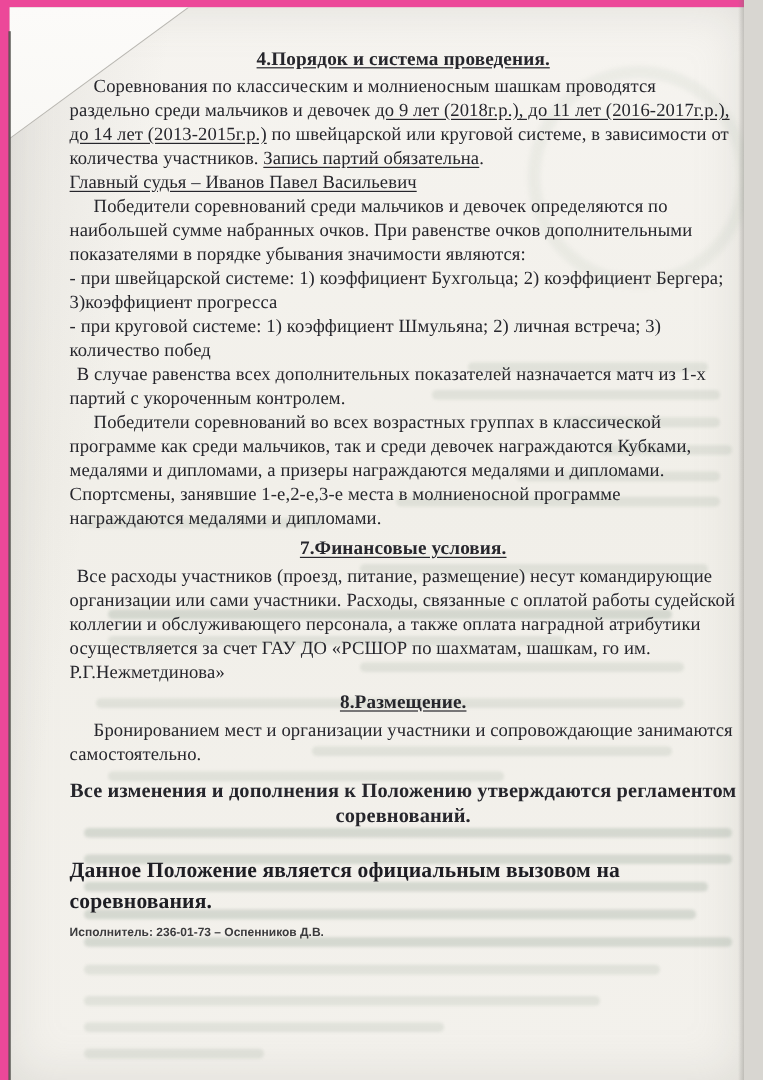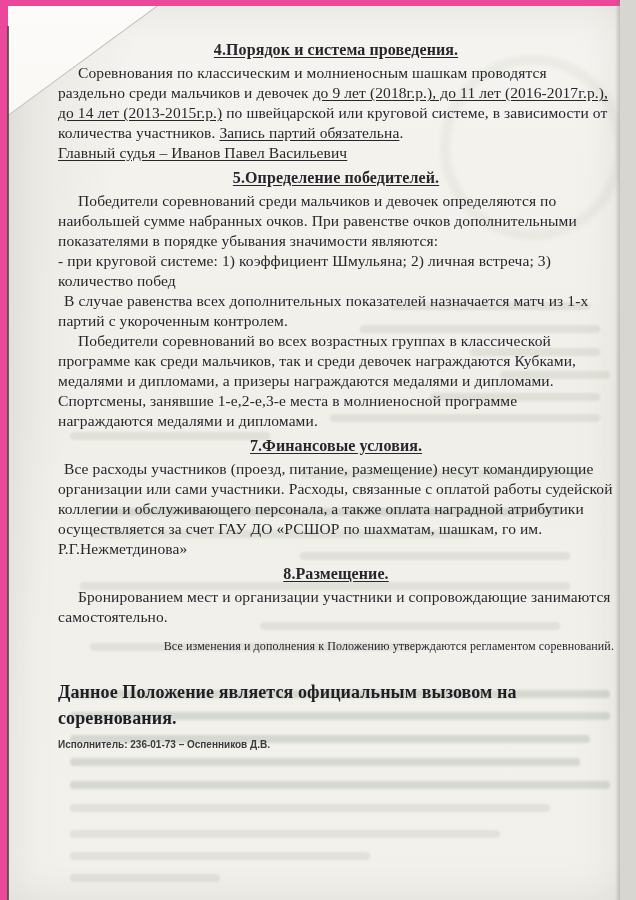--- a/index.html
+++ b/index.html
@@ -59,21 +59,21 @@
     text-decoration:underline;text-underline-offset:2px;
     margin:5px 0 3px 0;
   }
   .sec-heading.first{margin-top:0;}
   p{margin:0;}
   .indent{text-indent:20px;}
   .indent-sm{text-indent:6px;}
   .u{text-decoration:underline;text-underline-offset:2px;}
   .judge-line{text-decoration:underline;text-underline-offset:2px;}
   .closing-bold{
-    text-align:right;font-weight:normal;font-size:12px;line-height:21px;
+    text-align:center;font-weight:bold;font-size:17px;line-height:21px;
     margin-top:9px;
   }
   .closing-call{
     text-align:left;font-weight:bold;font-size:18px;line-height:26px;
     margin-top:22px;color:#1e1e24;
   }
   .footer-note{
     margin-top:4px;
     font-family:"Liberation Sans","DejaVu Sans",sans-serif;
     font-size:10px;font-weight:bold;color:#3b3b3d;letter-spacing:0;
@@ -115,22 +115,22 @@
     <div class="ghost" style="left:70px;top:852px;width:300px;"></div>
     <div class="ghost" style="left:70px;top:874px;width:150px;"></div>
   </div>
 
   <div class="content">
 
     <div class="sec-heading first">4.Порядок и система проведения.</div>
     <p class="indent"><span>Соревнования по классическим и молниеносным шашкам проводятся раздельно среди мальчиков и девочек  </span><span class="u">до 9 лет (2018г.р.), до 11 лет (2016-2017г.р.), до 14 лет (2013-2015г.р.)</span><span>  по швейцарской или круговой системе, в зависимости от количества участников. </span><span class="u">Запись партий обязательна</span><span>.</span></p>
     <p class="judge-line">Главный судья – Иванов Павел Васильевич</p>
 
-    <div class="sec-heading">5.Определение победителей.</div>
     <p class="indent">Победители соревнований среди мальчиков и девочек определяются по наибольшей сумме набранных очков. При равенстве очков дополнительными показателями в порядке убывания значимости являются:</p>
+    <p>- при швейцарской системе: 1) коэффициент Бухгольца; 2) коэффициент Бергера; 3)коэффициент прогресса</p>
     <p>- при круговой системе: 1) коэффициент Шмульяна; 2) личная встреча; 3) количество побед</p>
     <p class="indent-sm">В случае равенства всех дополнительных показателей назначается матч из 1-х партий с укороченным контролем.</p>
 
     <p class="indent">Победители соревнований во всех возрастных группах в классической программе как среди мальчиков, так и среди девочек награждаются Кубками, медалями и дипломами, а призеры награждаются медалями и дипломами. Спортсмены, занявшие 1-е,2-е,3-е места в молниеносной программе награждаются медалями и дипломами.</p>
 
     <div class="sec-heading">7.Финансовые условия.</div>
     <p class="indent-sm">Все расходы участников (проезд, питание, размещение) несут командирующие организации или сами участники. Расходы, связанные с оплатой работы судейской коллегии и обслуживающего персонала, а также оплата наградной атрибутики осуществляется за счет ГАУ ДО «РСШОР по шахматам, шашкам, го им. Р.Г.Нежметдинова»</p>
 
     <div class="sec-heading">8.Размещение.</div>
     <p class="indent">Бронированием мест и организации участники и сопровождающие занимаются самостоятельно.</p>

